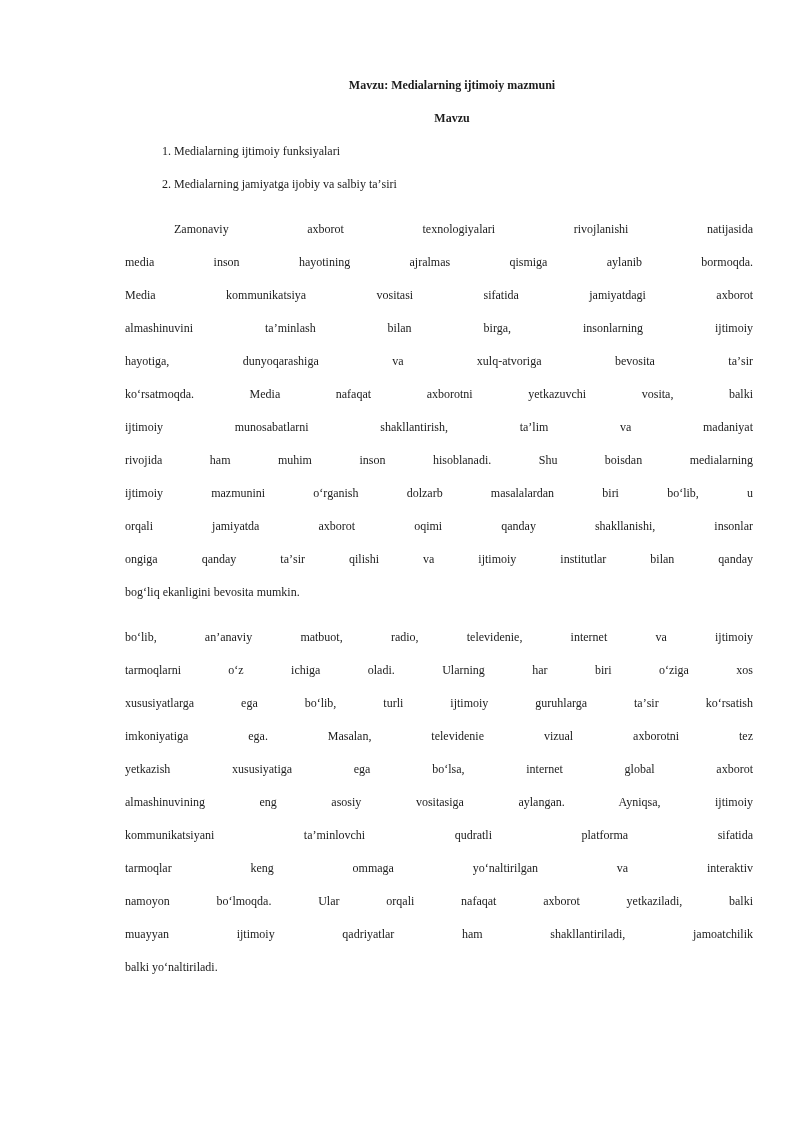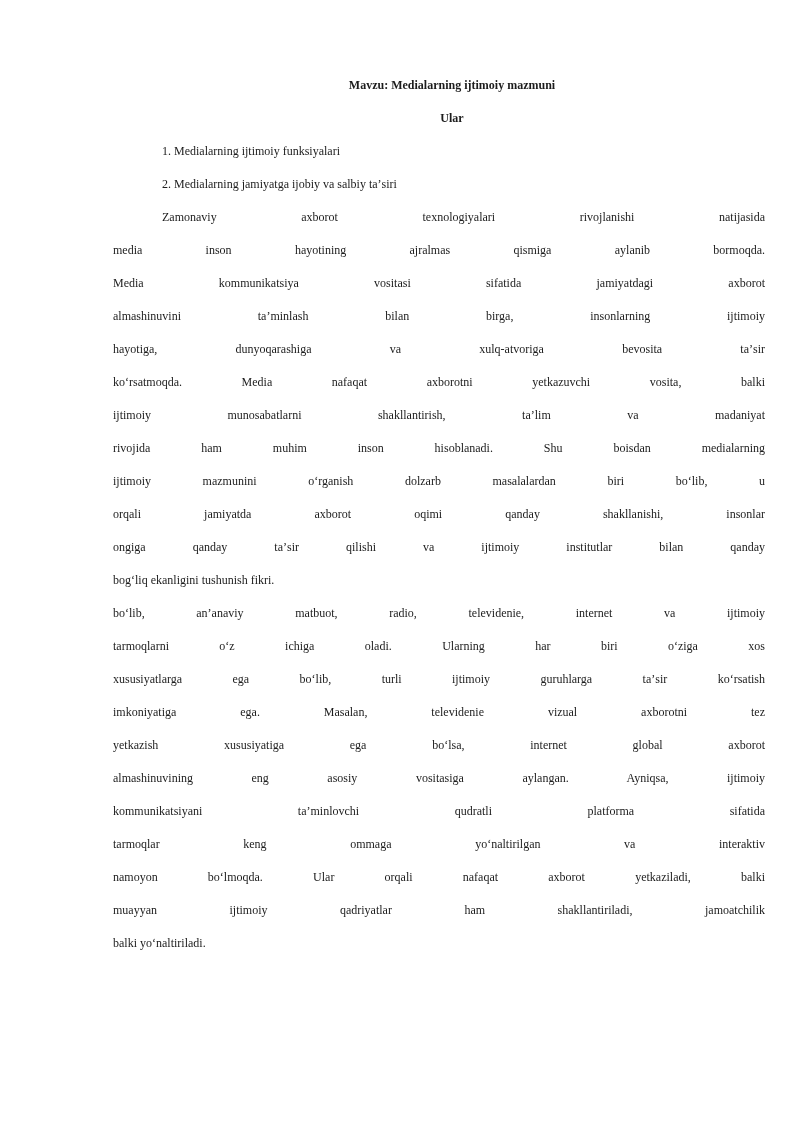--- a/index.html
+++ b/index.html
@@ -32,60 +32,60 @@
   }
   .outline {
     
   }
   .outline-item {
     font-weight: normal;
     padding-left: 49px;
     white-space: nowrap;
   }
   .paragraph {
-    margin: 0;
+    margin: 12px;
   }
   .line {
     text-align: justify;
     text-align-last: justify;
     -moz-text-align-last: justify;
   }
   .line.indent {
     text-indent: 49px;
   }
   .line.last {
     text-align: left;
     text-align-last: left;
     -moz-text-align-last: left;
   }
 </style>
 </head>
 <body style="background: rgb(255, 255, 255);">
 
 <div class="page" style="color: rgb(28, 28, 28); background: rgb(255, 255, 255);">
   <div class="doc-title">Mavzu: Medialarning ijtimoiy mazmuni</div>
-  <div class="doc-subtitle">Ular</div>
+  <div class="doc-subtitle">Mavzu</div>
   <div class="outline">
       <div class="outline-item">1. Medialarning ijtimoiy funksiyalari</div>
       <div class="outline-item">2. Medialarning jamiyatga ijobiy va salbiy taʼsiri</div>
     </div>
   <div class="body-text">
       <div class="paragraph">
         <div class="line indent">Zamonaviy axborot texnologiyalari rivojlanishi natijasida</div>
         <div class="line">media inson hayotining ajralmas qismiga aylanib bormoqda.</div>
         <div class="line">Media kommunikatsiya vositasi sifatida jamiyatdagi axborot</div>
         <div class="line">almashinuvini taʼminlash bilan birga, insonlarning ijtimoiy</div>
         <div class="line">hayotiga, dunyoqarashiga va xulq-atvoriga bevosita taʼsir</div>
         <div class="line">koʻrsatmoqda. Media nafaqat axborotni yetkazuvchi vosita, balki</div>
         <div class="line">ijtimoiy munosabatlarni shakllantirish, taʼlim va madaniyat</div>
         <div class="line">rivojida ham muhim inson hisoblanadi. Shu boisdan medialarning</div>
         <div class="line">ijtimoiy mazmunini oʻrganish dolzarb masalalardan biri boʻlib, u</div>
         <div class="line">orqali jamiyatda axborot oqimi qanday shakllanishi, insonlar</div>
         <div class="line">ongiga qanday taʼsir qilishi va ijtimoiy institutlar bilan qanday</div>
-        <div class="line last">bogʻliq ekanligini tushunish fikri.</div>
+        <div class="line last">bogʻliq ekanligini bevosita mumkin.</div>
       </div>
       <div class="paragraph">
         <div class="line">boʻlib, anʼanaviy matbuot, radio, televidenie, internet va ijtimoiy</div>
         <div class="line">tarmoqlarni oʻz ichiga oladi. Ularning har biri oʻziga xos</div>
         <div class="line">xususiyatlarga ega boʻlib, turli ijtimoiy guruhlarga taʼsir koʻrsatish</div>
         <div class="line">imkoniyatiga ega. Masalan, televidenie vizual axborotni tez</div>
         <div class="line">yetkazish xususiyatiga ega boʻlsa, internet global axborot</div>
         <div class="line">almashinuvining eng asosiy vositasiga aylangan. Ayniqsa, ijtimoiy</div>
         <div class="line">kommunikatsiyani taʼminlovchi qudratli platforma sifatida</div>
         <div class="line">tarmoqlar keng ommaga yoʻnaltirilgan va interaktiv</div>

